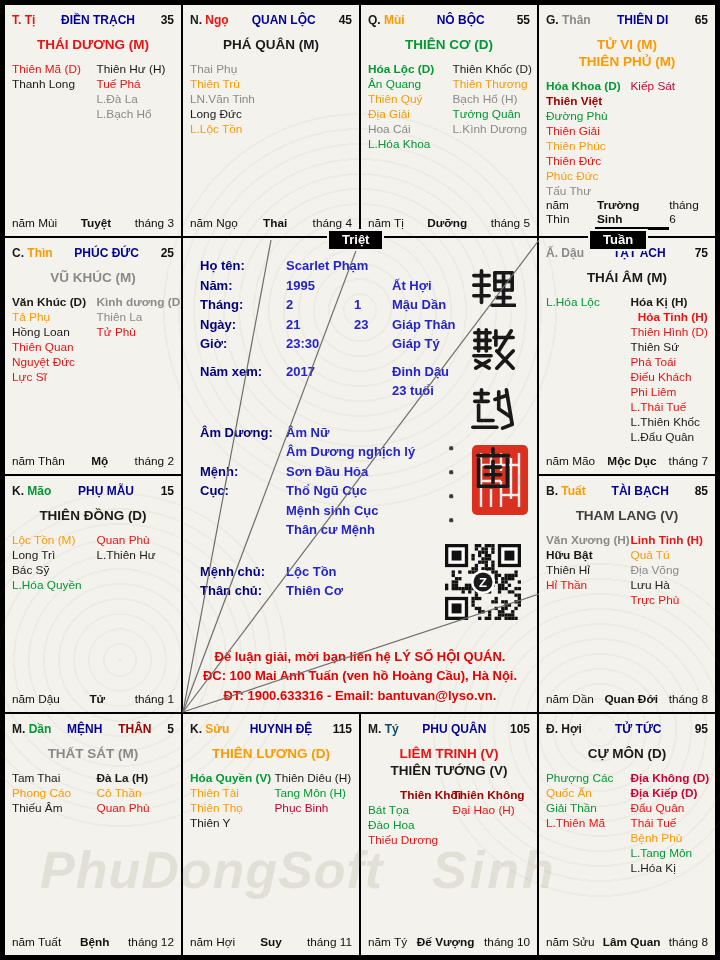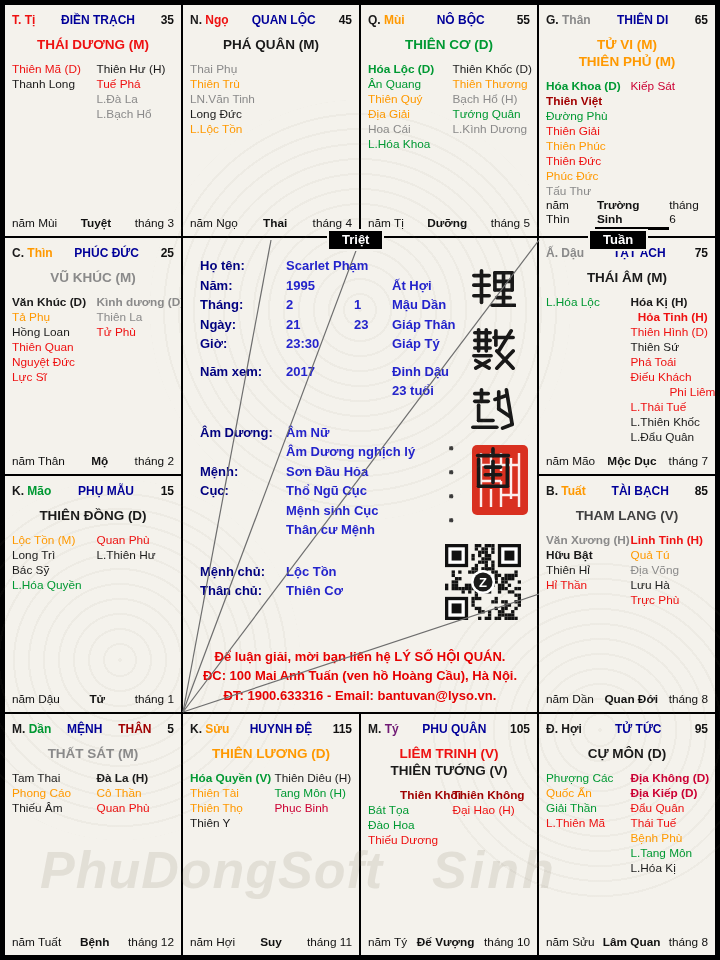--- a/index.html
+++ b/index.html
@@ -212,21 +212,21 @@
       <div class="col t-left">
             <span class="star" style="color: rgb(0, 153, 51);">L.Hóa Lộc</span>
           </div>
       <div class="col t-right">
             <span class="star" style="color: rgb(26, 26, 26); font-weight: bold;">Hóa Kị (H)</span>
             <span class="star" style="color: rgb(238, 17, 17); font-weight: bold; text-align: center;">Hỏa Tinh (H)</span>
             <span class="star" style="color: rgb(238, 17, 17);">Thiên Hình (D)</span>
             <span class="star" style="color: rgb(26, 26, 26);">Thiên Sứ</span>
             <span class="star" style="color: rgb(238, 17, 17);">Phá Toái</span>
             <span class="star" style="color: rgb(238, 17, 17);">Điếu Khách</span>
-            <span class="star" style="color: rgb(238, 17, 17); margin-left: 39px;">Phi Liêm</span>
+            <span class="star" style="color: rgb(238, 17, 17);">Phi Liêm</span>
             <span class="star" style="color: rgb(238, 17, 17);">L.Thái Tuế</span>
             <span class="star" style="color: rgb(26, 26, 26);">L.Thiên Khốc</span>
             <span class="star" style="color: rgb(26, 26, 26);">L.Đẩu Quân</span>
           </div>
     </div>
     <div class="p-foot">
       <span class="t-fy">năm Mão</span>
       <span class="f-stage t-fs">Mộc Dục</span>
       <span class="t-fm">tháng 7</span>
     </div>
@@ -293,21 +293,21 @@
     </div>
     <div class="p-foot">
       <span class="t-fy">năm Sửu</span>
       <span class="f-stage t-fs">Lâm Quan</span>
       <span class="t-fm">tháng 8</span>
     </div>
   </div>
 
   <div class="palace" style="grid-area: 4 / 3;">
     <div class="p-head">
-      <span><b class="t-stem" style="color: rgb(26, 26, 26);">M.</b> <b class="t-branch" style="color: #701a75;">Tý</b></span>
+      <span><b class="t-stem" style="color: rgb(26, 26, 26);">M.</b> <b class="t-branch" style="color: #0c4a6e;">Tý</b></span>
       <span class="p-name t-name">PHU QUÂN</span>
 
       <span class="p-num t-num">105</span>
     </div>
     <div class="mains t-mains">
           <span class="star" style="color: rgb(238, 17, 17);">LIÊM TRINH (V)</span>
           <span class="star" style="color: rgb(26, 26, 26);">THIÊN TƯỚNG (V)</span>
         </div>
     <div class="cols">
       <div class="col t-left">

